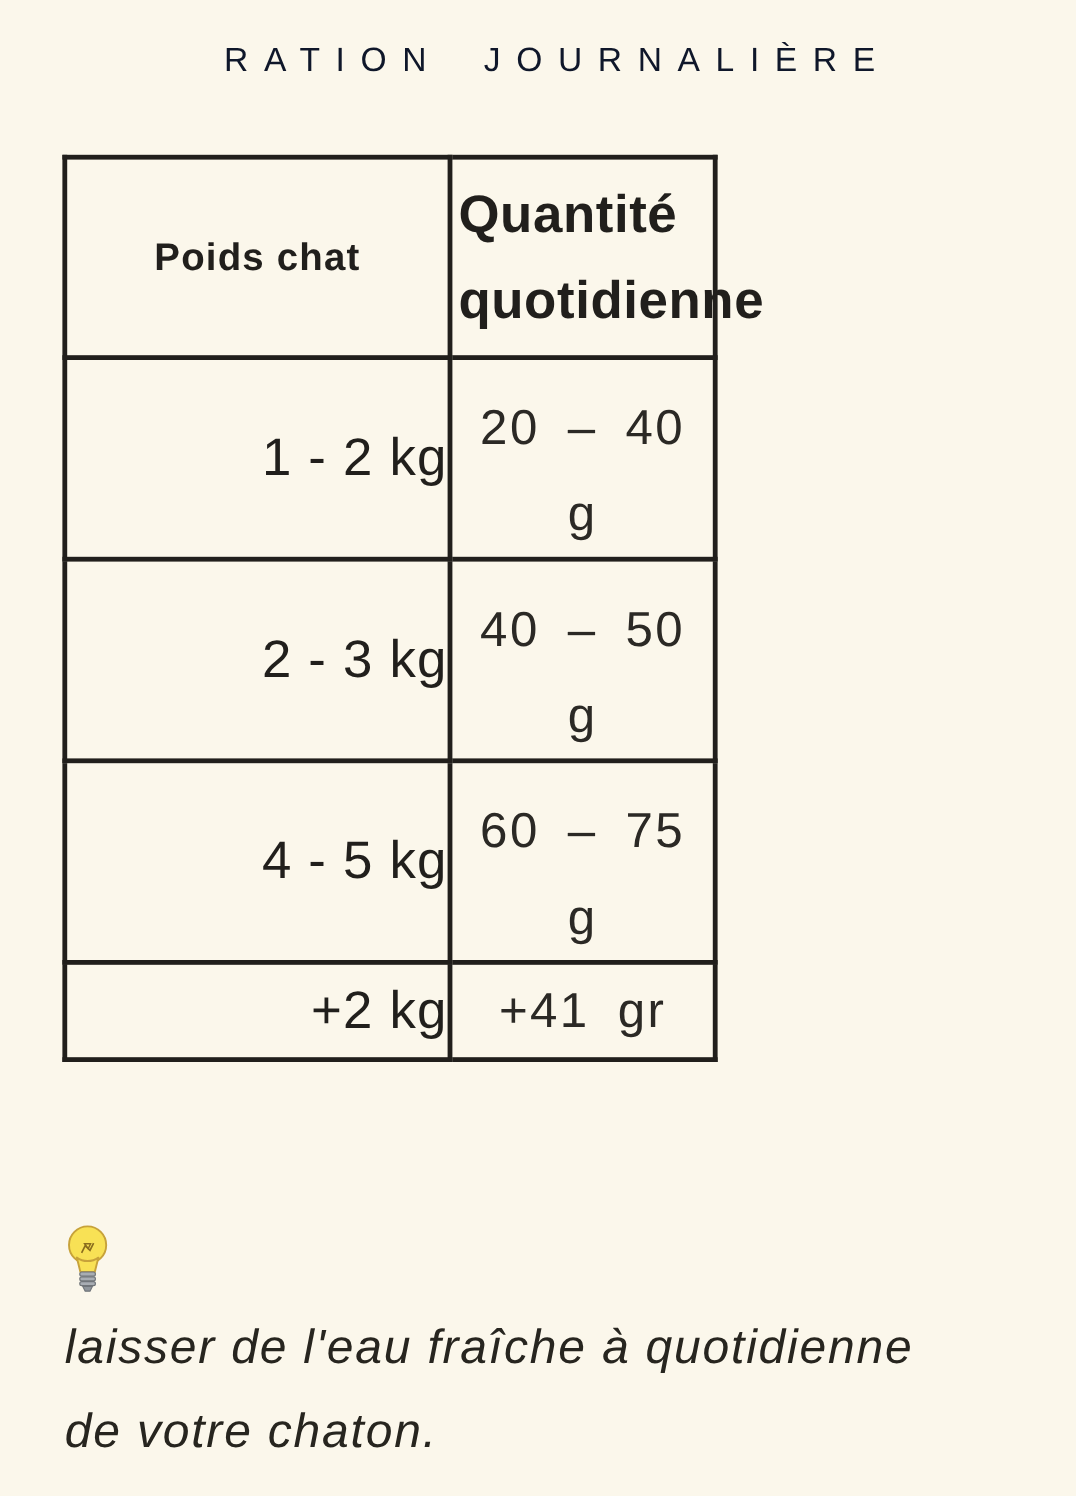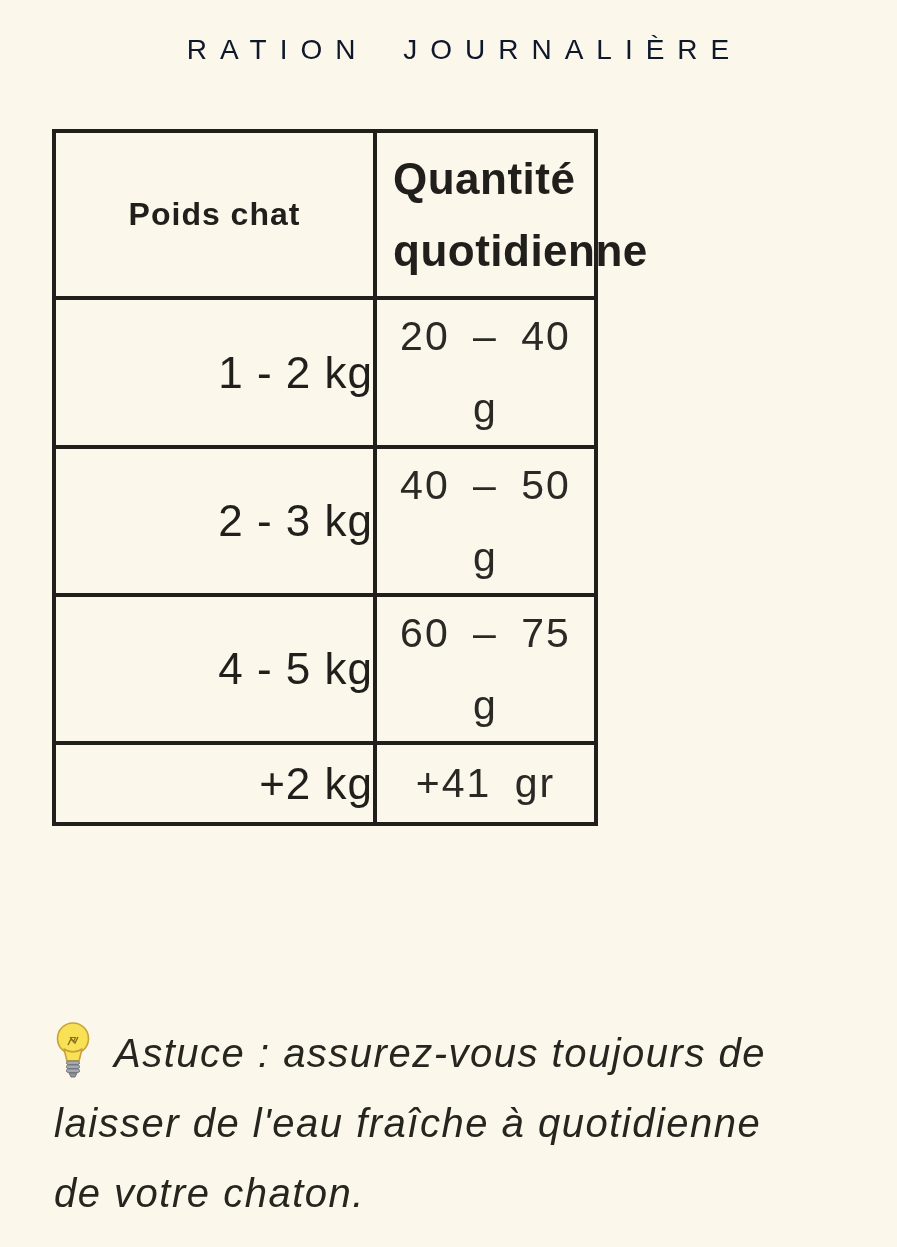--- a/index.html
+++ b/index.html
@@ -76,35 +76,35 @@
     letter-spacing: 1px;
   }
   td.hdr-col2 { vertical-align: middle; }
   td.hdr-col2 .hdr2-line {
     display: block;
     white-space: nowrap;
     overflow: visible;
     font-weight: bold;
     font-size: 44px;
     line-height: 72px;
-    padding-left: 16px;
+    padding-left: 5px;
     letter-spacing: 0.5px;
   }
 
   td.quantity-cell { vertical-align: top; }
   td.quantity-cell .qty-line {
     display: block;
     text-align: center;
     font-weight: 400;
     font-size: 41px;
     line-height: 72px;
     letter-spacing: 2px;
     word-spacing: 10px;
     color: #2b2925;
-    padding-top: 0;
+    padding-top: 20px;
   }
   td.quantity-cell .qty-line.unit-line {
     padding-top: 0;
   }
   td.quantity-cell.single {
     vertical-align: middle;
   }
   td.quantity-cell.single .qty-line {
     line-height: normal;
     padding-top: 0;
@@ -194,19 +194,19 @@
     <span class="tip-line">
       <svg class="bulb" viewBox="0 0 38 60" xmlns="http://www.w3.org/2000/svg">
         <circle cx="19" cy="17.5" r="15.5" fill="#f8e155" stroke="#c7a23a" stroke-width="1.6"></circle>
         <path d="M10 28 L13 40 L25 40 L28 28 A15.5 15.5 0 0 1 10 28 Z" fill="#f8e155" stroke="#c7a23a" stroke-width="1.6" stroke-linejoin="round"></path>
         <path d="M14 24 L17 18 L21 22 L24 16" fill="none" stroke="#8a6d1e" stroke-width="1.4"></path>
         <path d="M16.5 16.5 h5 l-2 4 z" fill="none" stroke="#8a6d1e" stroke-width="1.2"></path>
         <rect x="12.5" y="40" width="13" height="3.4" rx="1.6" fill="#a8adb3" stroke="#70757a" stroke-width="1"></rect>
         <rect x="12.5" y="44" width="13" height="3.4" rx="1.6" fill="#a8adb3" stroke="#70757a" stroke-width="1"></rect>
         <rect x="12.5" y="48" width="13" height="3.4" rx="1.6" fill="#a8adb3" stroke="#70757a" stroke-width="1"></rect>
         <path d="M15 52 h8 l-2 4 h-4 Z" fill="#8f959b" stroke="#70757a" stroke-width="1"></path>
-      </svg><span>Astuce : assurez-vous toujours de</span>
+      </svg>
     </span>
     <span class="tip-line">laisser de l'eau fraîche à quotidienne</span>
     <span class="tip-line">de votre chaton.</span>
   </div>
 
 </div>
 
 </body></html>

